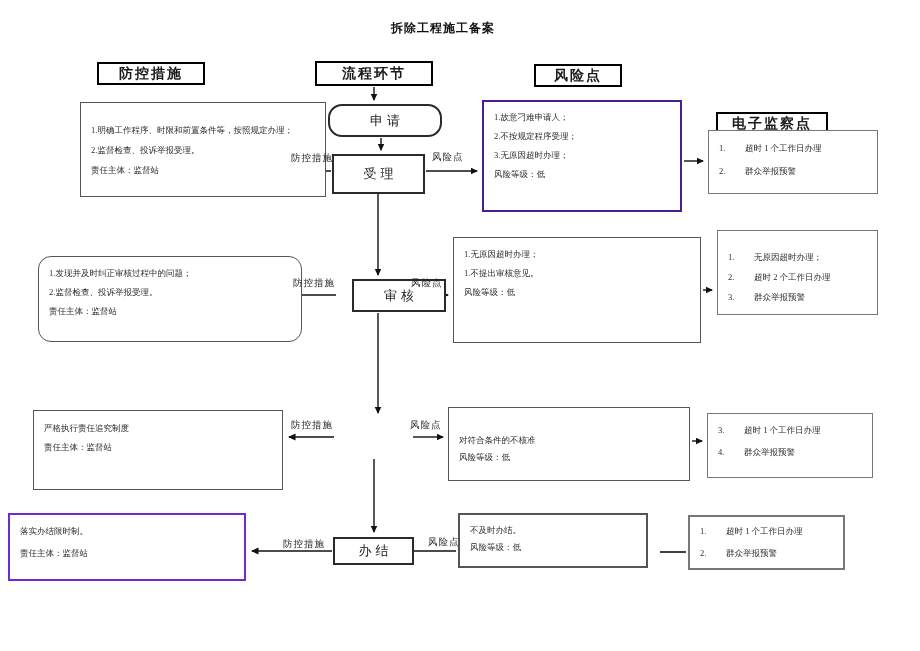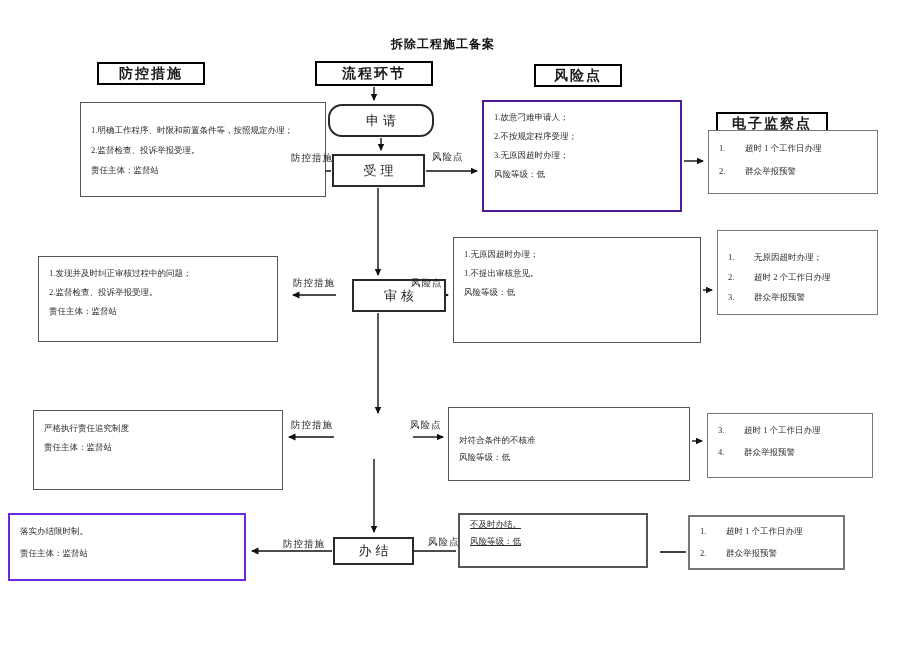--- a/index.html
+++ b/index.html
@@ -66,47 +66,47 @@
 
     <line x1="334" y1="437" x2="289" y2="437" stroke="#111" stroke-width="1.4" marker-end="url(#ah)"></line>
     <line x1="413" y1="437" x2="443" y2="437" stroke="#111" stroke-width="1.4" marker-end="url(#ah)"></line>
     <line x1="692" y1="441" x2="702" y2="441" stroke="#111" stroke-width="1.4" marker-end="url(#ah)"></line>
 
     <line x1="332" y1="551" x2="252" y2="551" stroke="#111" stroke-width="1.4" marker-end="url(#ah)"></line>
     <line x1="414" y1="551" x2="456" y2="551" stroke="#111" stroke-width="1.4"></line>
     <line x1="660" y1="552" x2="686" y2="552" stroke="#111" stroke-width="1.6"></line>
   </svg>
 
-  <div class="abs title" style="left:443px;top:36px;transform:translateX(-50%);">拆除工程施工备案</div>
+  <div class="abs title" style="left:443px;top:20px;transform:translateX(-50%);">拆除工程施工备案</div>
 
   <div class="abs hdr" style="left:97px;top:62px;width:108px;height:23px;">防控措施</div>
   <div class="abs hdr" style="left:315px;top:61px;width:118px;height:25px;">流程环节</div>
   <div class="abs hdr" style="left:534px;top:64px;width:88px;height:23px;">风险点</div>
   <div class="abs hdr" style="left:716px;top:64px;width:112px;height:23px;margin-top:48px;">电子监察点</div>
 
-  <div class="abs node round" style="left:328px;top:104px;width:106px;height:33px;">申请</div>
-  <div class="abs node" style="left:332px;top:154px;width:93px;height:33px;text-align:center;">受理</div>
+  <div class="abs node round" style="left:328px;top:104px;width:114px;height:33px;">申请</div>
+  <div class="abs node" style="left:332px;top:154px;width:93px;height:40px;text-align:center;">受理</div>
   <div class="abs node" style="left:352px;top:279px;width:94px;height:33px;">审核</div>
   <div class="abs node" style="left:333px;top:537px;width:81px;height:28px;">办结</div>
 
   <div class="abs lab" style="left:291px;top:152px;">防控措施</div>
   <div class="abs lab" style="left:432px;top:151px;">风险点</div>
   <div class="abs lab" style="left:293px;top:277px;">防控措施</div>
   <div class="abs lab" style="left:411px;top:277px;">风险点</div>
   <div class="abs lab" style="left:291px;top:419px;">防控措施</div>
   <div class="abs lab" style="left:410px;top:419px;">风险点</div>
   <div class="abs lab" style="left:283px;top:538px;">防控措施</div>
   <div class="abs lab" style="left:428px;top:536px;">风险点</div>
 
   <div class="abs cbox" style="left:40px;top:102px;width:246px;height:95px;padding-top:17px;line-height:20px;margin-left:40px;">
     <div class="ln">1.明确工作程序、时限和前置条件等，按照规定办理；</div>
     <div class="ln">2.监督检查、投诉举报受理。</div>
     <div class="ln">责任主体：监督站</div>
   </div>
-  <div class="abs cbox" style="left:38px;top:256px;width:240px;height:86px;padding-top:7px;">
+  <div class="abs cbox" style="left:38px;top:256px;width:264px;height:86px;padding-top:7px;border-radius:13px;">
     <div class="ln">1.发现并及时纠正审核过程中的问题；</div>
     <div class="ln">2.监督检查、投诉举报受理。</div>
     <div class="ln">责任主体：监督站</div>
   </div>
   <div class="abs cbox" style="left:33px;top:410px;width:250px;height:80px;padding-top:8px;">
     <div class="ln">严格执行责任追究制度</div>
     <div class="ln">责任主体：监督站</div>
   </div>
   <div class="abs cbox" style="left:8px;top:513px;width:238px;height:68px;padding-top:5px;line-height:22px;border:2px solid #6d28d9;">
     <div class="ln">落实办结限时制。</div>
@@ -121,21 +121,21 @@
   </div>
   <div class="abs cbox" style="left:453px;top:237px;width:248px;height:106px;padding-top:7px;">
     <div class="ln">1.无原因超时办理；</div>
     <div class="ln">1.不提出审核意见。</div>
     <div class="ln">风险等级：低</div>
   </div>
   <div class="abs cbox" style="left:448px;top:407px;width:242px;height:74px;padding-top:24px;line-height:17px;">
     <div class="ln">对符合条件的不核准</div>
     <div class="ln">风险等级：低</div>
   </div>
-  <div class="abs cbox" style="left:458px;top:513px;width:190px;height:55px;padding-top:1px;line-height:17px;border:2px solid #555;text-decoration:underline;">
+  <div class="abs cbox" style="left:458px;top:513px;width:190px;height:55px;padding-top:7px;line-height:17px;border:2px solid #555;">
     <div class="ln">不及时办结。</div>
     <div class="ln">风险等级：低</div>
   </div>
 
   <div class="abs cbox mon" style="left:708px;top:130px;width:170px;height:64px;padding-top:6px;line-height:23px;">
     <div class="mi">
       <span class="n">1.</span>
       <span class="t">超时 1 个工作日办理</span>
     </div>
     <div class="mi">

